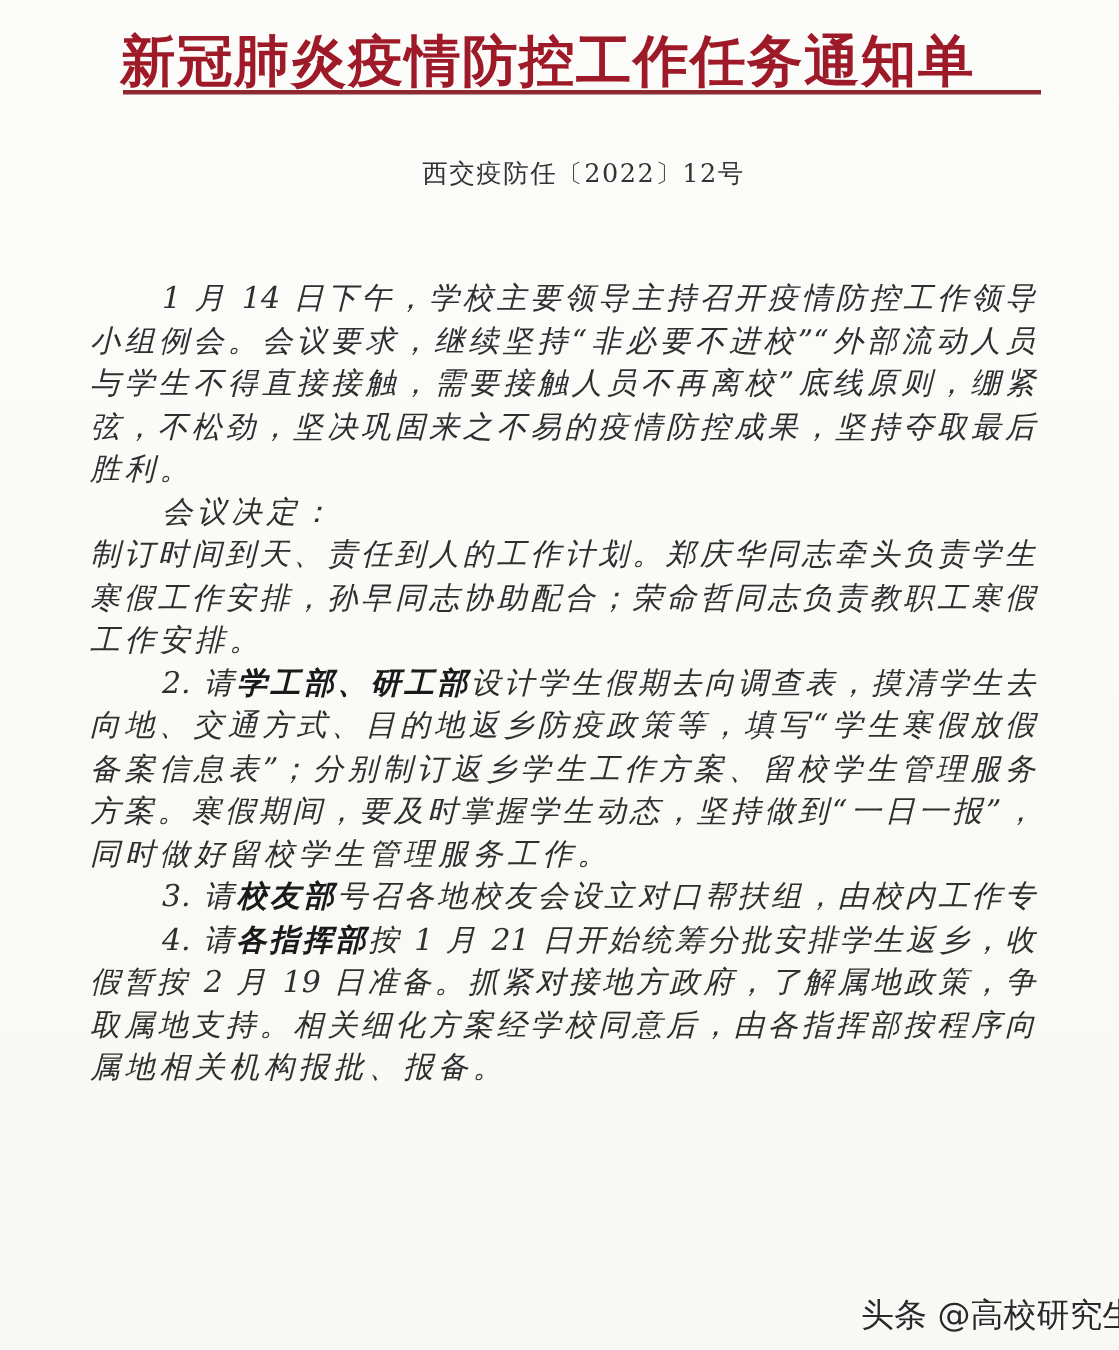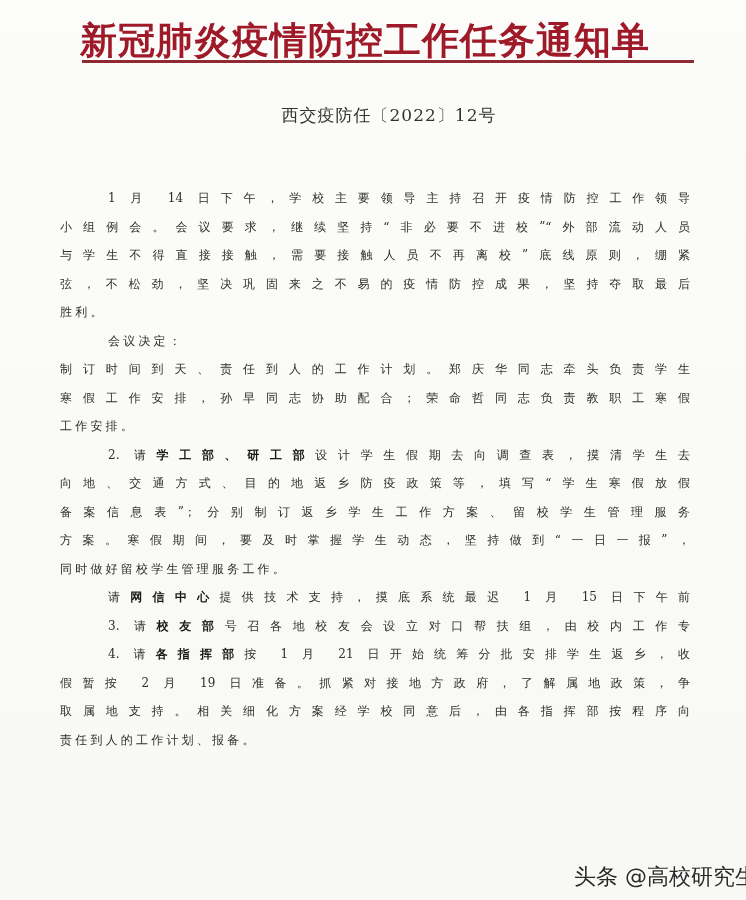--- a/index.html
+++ b/index.html
@@ -56,24 +56,25 @@
     }
     .body-text {
       position: absolute;
       left: 60px;
       top: 184px;
       width: 630px;
     }
     .line {
       height: 28.5px;
       line-height: 28.5px;
-      font-size: 12px;
+      font-size: 20px;
       white-space: nowrap;
       letter-spacing: 3.2px;
       color: #2f2f2f;
+      font-style: italic;
     }
     .line.indent { padding-left: 48px; }
     .line.justify {
       text-align: justify;
       text-align-last: justify;
       letter-spacing: 0;
     }
     .bold {
       font-family: "DejaVu Sans", "Liberation Sans", sans-serif;
       font-weight: bold;
@@ -106,22 +107,21 @@
       <div class="line"><span>胜利。</span></div>
       <div class="line indent"><span>会议决定：</span></div>
       <div class="line justify"><span>制订时间到天、责任到人的工作计划。郑庆华同志牵头负责学生</span></div>
       <div class="line justify"><span>寒假工作安排，孙早同志协助配合；荣命哲同志负责教职工寒假</span></div>
       <div class="line"><span>工作安排。</span></div>
       <div class="line indent justify"><span>2. 请</span><span class="bold">学工部、研工部</span><span>设计学生假期去向调查表，摸清学生去</span></div>
       <div class="line justify"><span>向地、交通方式、目的地返乡防疫政策等，填写“学生寒假放假</span></div>
       <div class="line justify"><span>备案信息表”；分别制订返乡学生工作方案、留校学生管理服务</span></div>
       <div class="line justify"><span>方案。寒假期间，要及时掌握学生动态，坚持做到“一日一报”，</span></div>
       <div class="line"><span>同时做好留校学生管理服务工作。</span></div>
-      <div class="line indent justify"><span>请</span><span class="bold">网信中心</span><span>提供技术支持，摸底系统最迟 1 月 15 日下午前</span></div>
       <div class="line indent justify"><span>3. 请</span><span class="bold">校友部</span><span>号召各地校友会设立对口帮扶组，由校内工作专</span></div>
       <div class="line indent justify"><span>4. 请</span><span class="bold">各指挥部</span><span>按 1 月 21 日开始统筹分批安排学生返乡，收</span></div>
       <div class="line justify"><span>假暂按 2 月 19 日准备。抓紧对接地方政府，了解属地政策，争</span></div>
       <div class="line justify"><span>取属地支持。相关细化方案经学校同意后，由各指挥部按程序向</span></div>
-      <div class="line"><span>责任到人的工作计划、报备。</span></div>
+      <div class="line"><span>属地相关机构报批、报备。</span></div>
     </div>
 
   <div class="watermark">头条 @高校研究生</div>
 </div>
 
 </body></html>

